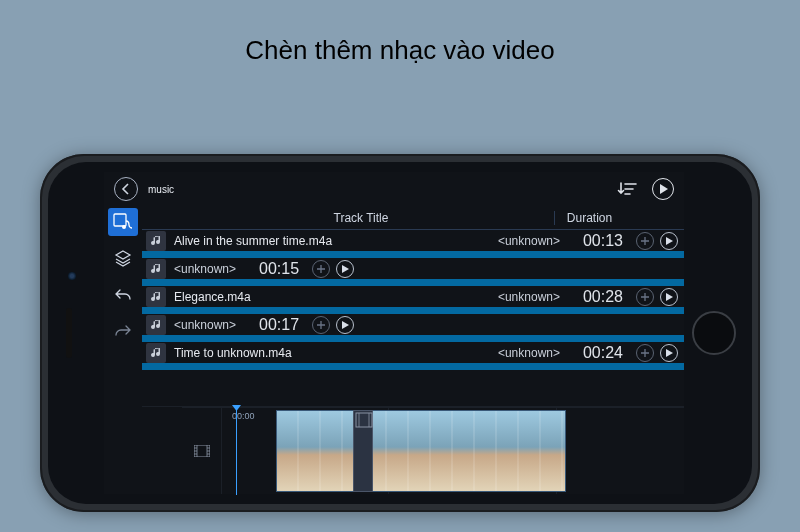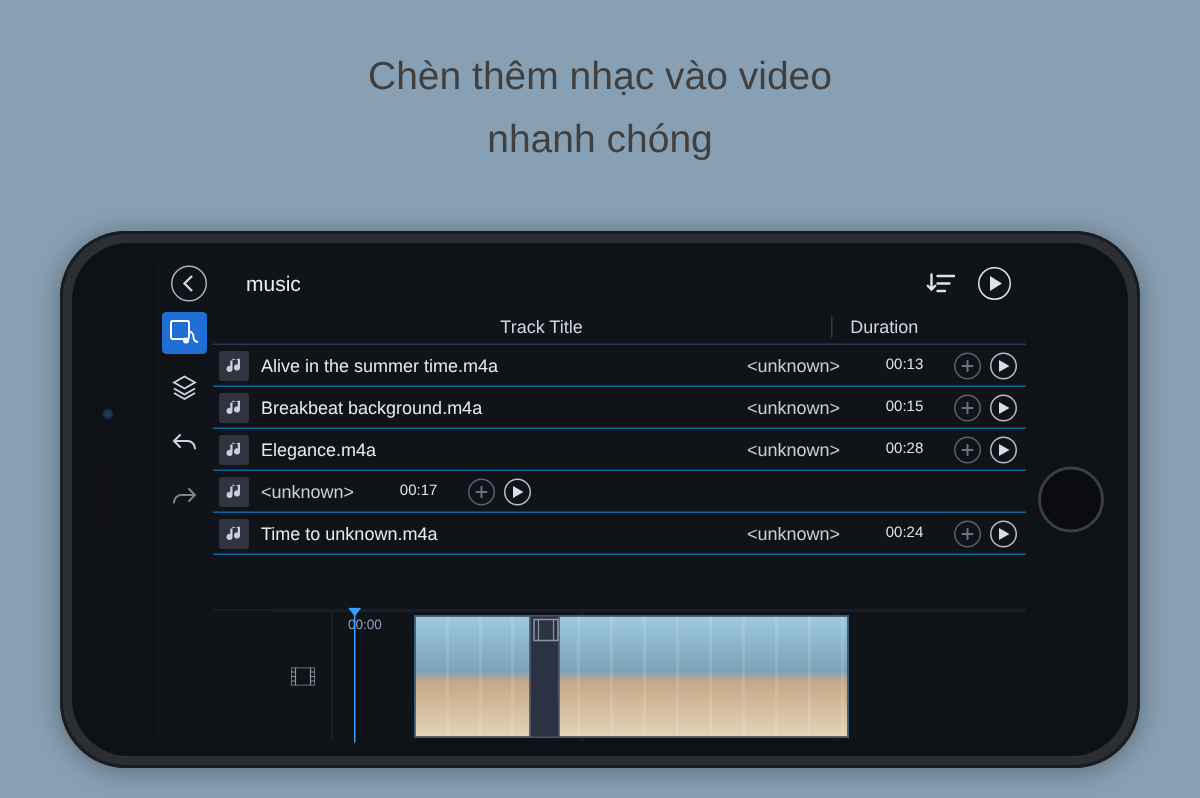--- a/index.html
+++ b/index.html
@@ -8,21 +8,21 @@
   height: 532px;
   background: #88a0b3;
   font-family: -apple-system, "Helvetica Neue", Arial, sans-serif;
   overflow: hidden;
 }
 .promo-title {
   text-align: center;
   padding-top: 30px;
   font-size: 26px;
   font-weight: 500;
-  color: #404040;
+  color: #000000;
   line-height: 1.6;
 }
 .phone-frame {
   position: absolute;
   left: 40px;
   top: 154px;
   width: 720px;
   height: 358px;
   background: #2b2f34;
   border-radius: 44px;
@@ -88,21 +88,21 @@
 }
 .back-btn {
   width: 24px;
   height: 24px;
   border: 1.5px solid #a9b3c4;
   border-radius: 50%;
   display: flex;
   align-items: center;
   justify-content: center;
 }
-.title-text { font-size: 14px; flex: 1; color: #e8ecf2; margin-left: 16px; }
+.title-text { font-size: 10px; flex: 1; color: #e8ecf2; }
 .topbar-right { display: flex; gap: 14px; align-items: center; }
 .icon-btn { width: 22px; height: 22px; display: flex; align-items: center; justify-content: center; }
 .circle-btn {
   width: 22px; height: 22px; border: 1.5px solid #e0e4ea; border-radius: 50%;
   display: flex; align-items: center; justify-content: center;
 }
 .main { flex: 1; display: flex; min-height: 0; }
 .side-tabs {
   width: 38px;
   display: flex;
@@ -127,32 +127,32 @@
   font-size: 12px;
   padding: 0 6px 0 26px;
 }
 .col-title { flex: 1; text-align: center; }
 .col-dur { width: 70px; text-align: center; border-left: 1px solid #2a3a52; }
 .col-actions { width: 54px; }
 .track-row {
   display: flex;
   align-items: center;
   height: 28px;
-  border-bottom: 1px solid #0369a1;
+  border-bottom: 7px solid #0369a1;
   padding: 0 6px 0 4px;
   gap: 8px;
 }
 .track-cell-icon {
   width: 20px; height: 20px; background: #2f3440;
   display: flex; align-items: center; justify-content: center;
   border-radius: 2px;
 }
 .track-name { flex: 1; font-size: 12px; color: #e6e9ef; white-space: nowrap; overflow: hidden; text-overflow: ellipsis; }
 .track-unknown { color: #c9cfd9; font-size: 12px; padding-right: 10px; }
-.track-dur { width: 50px; text-align: center; font-size: 10px; }
+.track-dur { width: 50px; text-align: center; font-size: 16px; }
 .track-actions { display: flex; gap: 6px; }
 .small-circle {
   width: 18px; height: 18px; border: 1.3px solid #b8c0cc; border-radius: 50%;
   display: flex; align-items: center; justify-content: center;
 }
 .small-circle.dim { border-color: #5a6372; }
 .timeline {
   height: 88px;
   border-top: 1px solid #1b2028;
   display: flex;
@@ -201,21 +201,20 @@
   width: 9px; height: 6px; background: #3aa0ff;
   clip-path: polygon(0 0, 100% 0, 50% 100%);
 }
 svg { display: block; }
 </style>
 </head>
 <body>
 
 <div class="promo-title">
   <div>Chèn thêm nhạc vào video</div>
-  <div>nhanh chóng</div>
 </div>
 
 <div class="phone-frame">
   <div class="phone-inner">
     <div class="speaker"></div>
     <div class="camera"></div>
     <div class="home-btn"></div>
 
     <div class="screen">
 
@@ -298,21 +297,20 @@
                     </svg>
                   </div>
               </div>
             </div>
             <div class="track-row">
               <div class="track-cell-icon">
                   <svg width="12" height="12" viewBox="0 0 12 12">
                     <path d="M5 1v7a2 2 0 1 1-1.5-2V2.5L10 1v6a2 2 0 1 1-1.5-2V2z" fill="#c9cfd9"></path>
                   </svg>
                 </div>
-              <div class="track-name">Breakbeat background.m4a</div>
               <div class="track-unknown">&lt;unknown&gt;</div>
               <div class="track-dur">00:15</div>
               <div class="track-actions">
                 <div class="small-circle dim">
                     <svg width="8" height="8" viewBox="0 0 8 8">
                       <path d="M4 0v8M0 4h8" stroke="#6a7486" stroke-width="1.3"></path>
                     </svg>
                   </div>
                 <div class="small-circle">
                     <svg width="7" height="8" viewBox="0 0 7 8">

